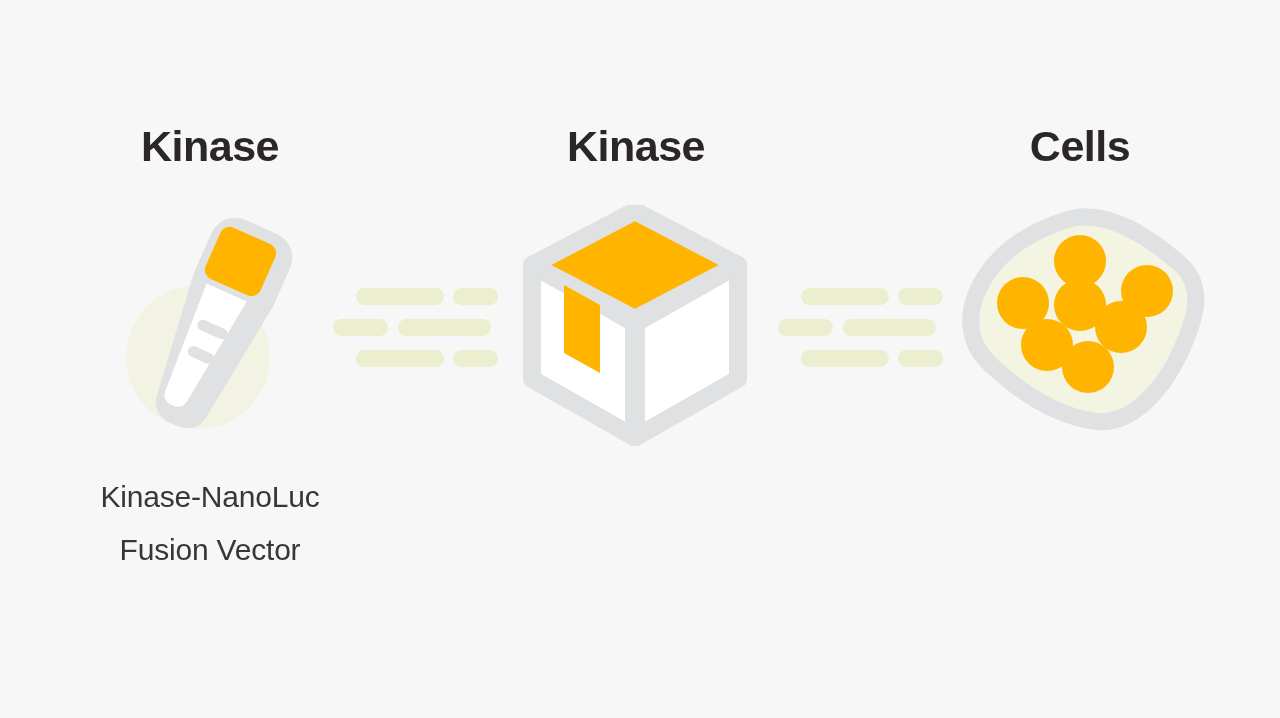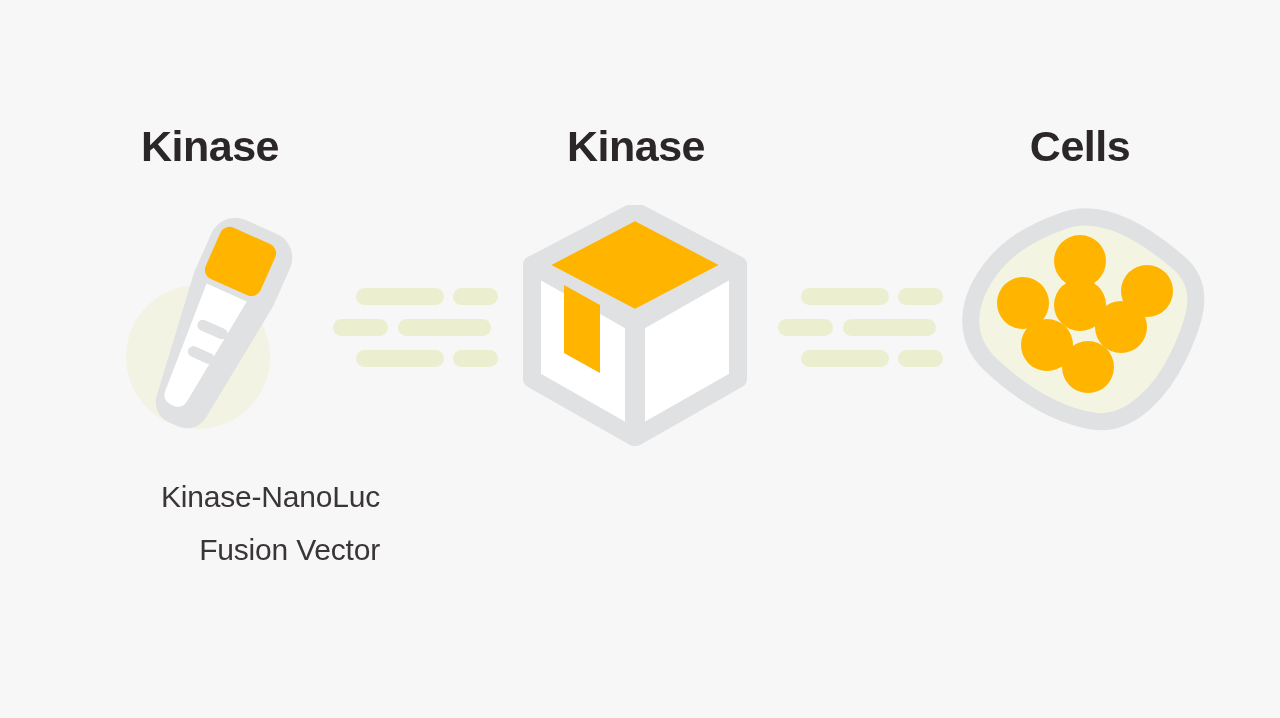--- a/index.html
+++ b/index.html
@@ -54,21 +54,21 @@
   .icon-slot svg {
     display: block;
     margin: 0 auto;
   }
 
   .col-caption {
     position: absolute;
     top: 470px;
     left: 0;
     width: 100%;
-    text-align: right;
+    text-align: center;
     font-size: 30px;
     font-weight: 300;
     color: #3A3537;
     line-height: 1.78;
     white-space: pre-line;
   }
   .cap-kinase { letter-spacing: -0.2px; }
   .cap-assay  { letter-spacing: -0.2px; }
   .cap-cells  { letter-spacing: -0.2px; }
 

